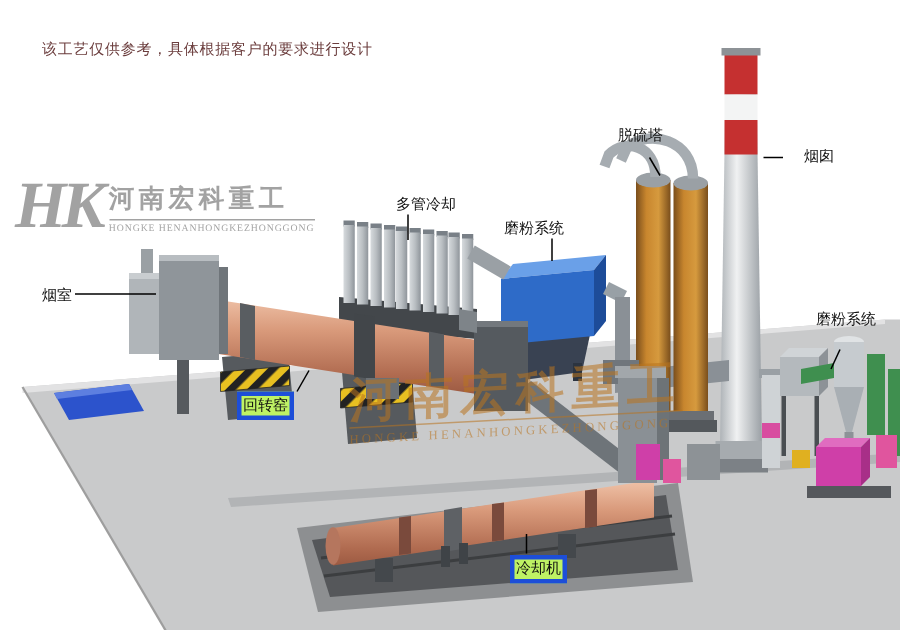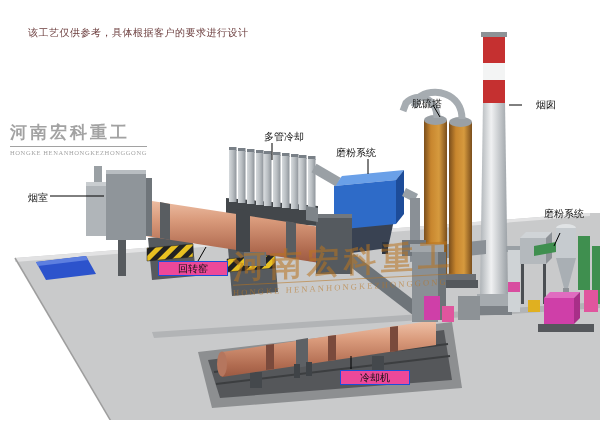--- a/index.html
+++ b/index.html
@@ -3,21 +3,21 @@
 <meta charset="utf-8">
 <style>
   html,body{margin:0;padding:0;background:#fff}
   #stage{position:relative;width:600px;height:420px;background:#fff;overflow:hidden;
          font-family:Liberation Serif, serif}
   #scene{position:absolute;left:0;top:0;z-index:1}
   .disclaimer{position:absolute;left:28px;top:26px;font-size:10px;letter-spacing:.5px;
               color:var(--disclaimer-text,#6b3d3d);z-index:4;white-space:nowrap}
   .lbl{position:absolute;font-size:10px;line-height:12px;color:var(--label-text,#111);
        white-space:nowrap;z-index:4}
-  .lbl.boxed{background:#ec4899;border:1px solid #1d4ed8;padding:0 19px;line-height:13px}
+  .lbl.boxed{background:#bef264;border:3px solid #1d4ed8;padding:0 1px;line-height:13px}
   .logo{position:absolute;left:10px;top:116px;display:flex;align-items:flex-start;gap:5px;
         color:var(--logo-grey,#9b9b9b);opacity:.92;z-index:2}
   .logo-hk{font-size:44px;font-weight:bold;font-style:italic;line-height:42px;letter-spacing:-3px}
   .logo-right{display:flex;flex-direction:column;padding-top:5px}
   .logo-cn{font-size:17px;font-weight:bold;letter-spacing:3px;border-bottom:1px solid currentColor;padding-bottom:2px}
   .logo-en{font-size:6.5px;letter-spacing:.6px;margin-top:2px}
   .watermark{position:absolute;left:233px;top:244px;color:var(--watermark-orange,#b9741f);
              opacity:.55;transform:skewY(-3deg);z-index:3;display:flex;flex-direction:column}
   .wm-cn{font-size:32px;font-weight:bold;letter-spacing:5px;line-height:34px}
   .wm-en{font-size:8.5px;letter-spacing:2.1px;border-top:1px solid currentColor;padding-top:2px;margin-top:1px}
@@ -229,33 +229,34 @@
       <line class="ln" x1="433" y1="105" x2="440" y2="117"></line>
       <line class="ln" x1="522" y1="105" x2="509" y2="105"></line>
       <line class="ln" x1="560" y1="233" x2="554" y2="246"></line>
       <line class="ln" x1="351" y1="369" x2="351" y2="356"></line>
     </g>
   </svg>
 
   <div class="disclaimer">该工艺仅供参考，具体根据客户的要求进行设计</div>
 
   <div class="logo">
+    <span class="logo-hk">HK</span>
     <span class="logo-right">
       <span class="logo-cn">河南宏科重工</span>
       <span class="logo-en">HONGKE HENANHONGKEZHONGGONG</span>
     </span>
   </div>
 
   <div class="watermark">
     <span class="wm-cn">河南宏科重工</span>
     <span class="wm-en">HONGKE HENANHONGKEZHONGGONG</span>
   </div>
 
   <div class="lbl" style="left:28px;top:192px">烟室</div>
   <div class="lbl boxed" style="left:158px;top:261px">回转窑</div>
   <div class="lbl" style="left:264px;top:131px">多管冷却</div>
   <div class="lbl" style="left:336px;top:147px">磨粉系统</div>
-  <div class="lbl" style="left:412px;top:98px">脱硫塔</div>
+  <div class="lbl" style="left:412px;top:85px">脱硫塔</div>
   <div class="lbl" style="left:536px;top:99px">烟囱</div>
   <div class="lbl" style="left:544px;top:208px">磨粉系统</div>
   <div class="lbl boxed" style="left:340px;top:370px">冷却机</div>
 
 </div>
 
 </body></html>

